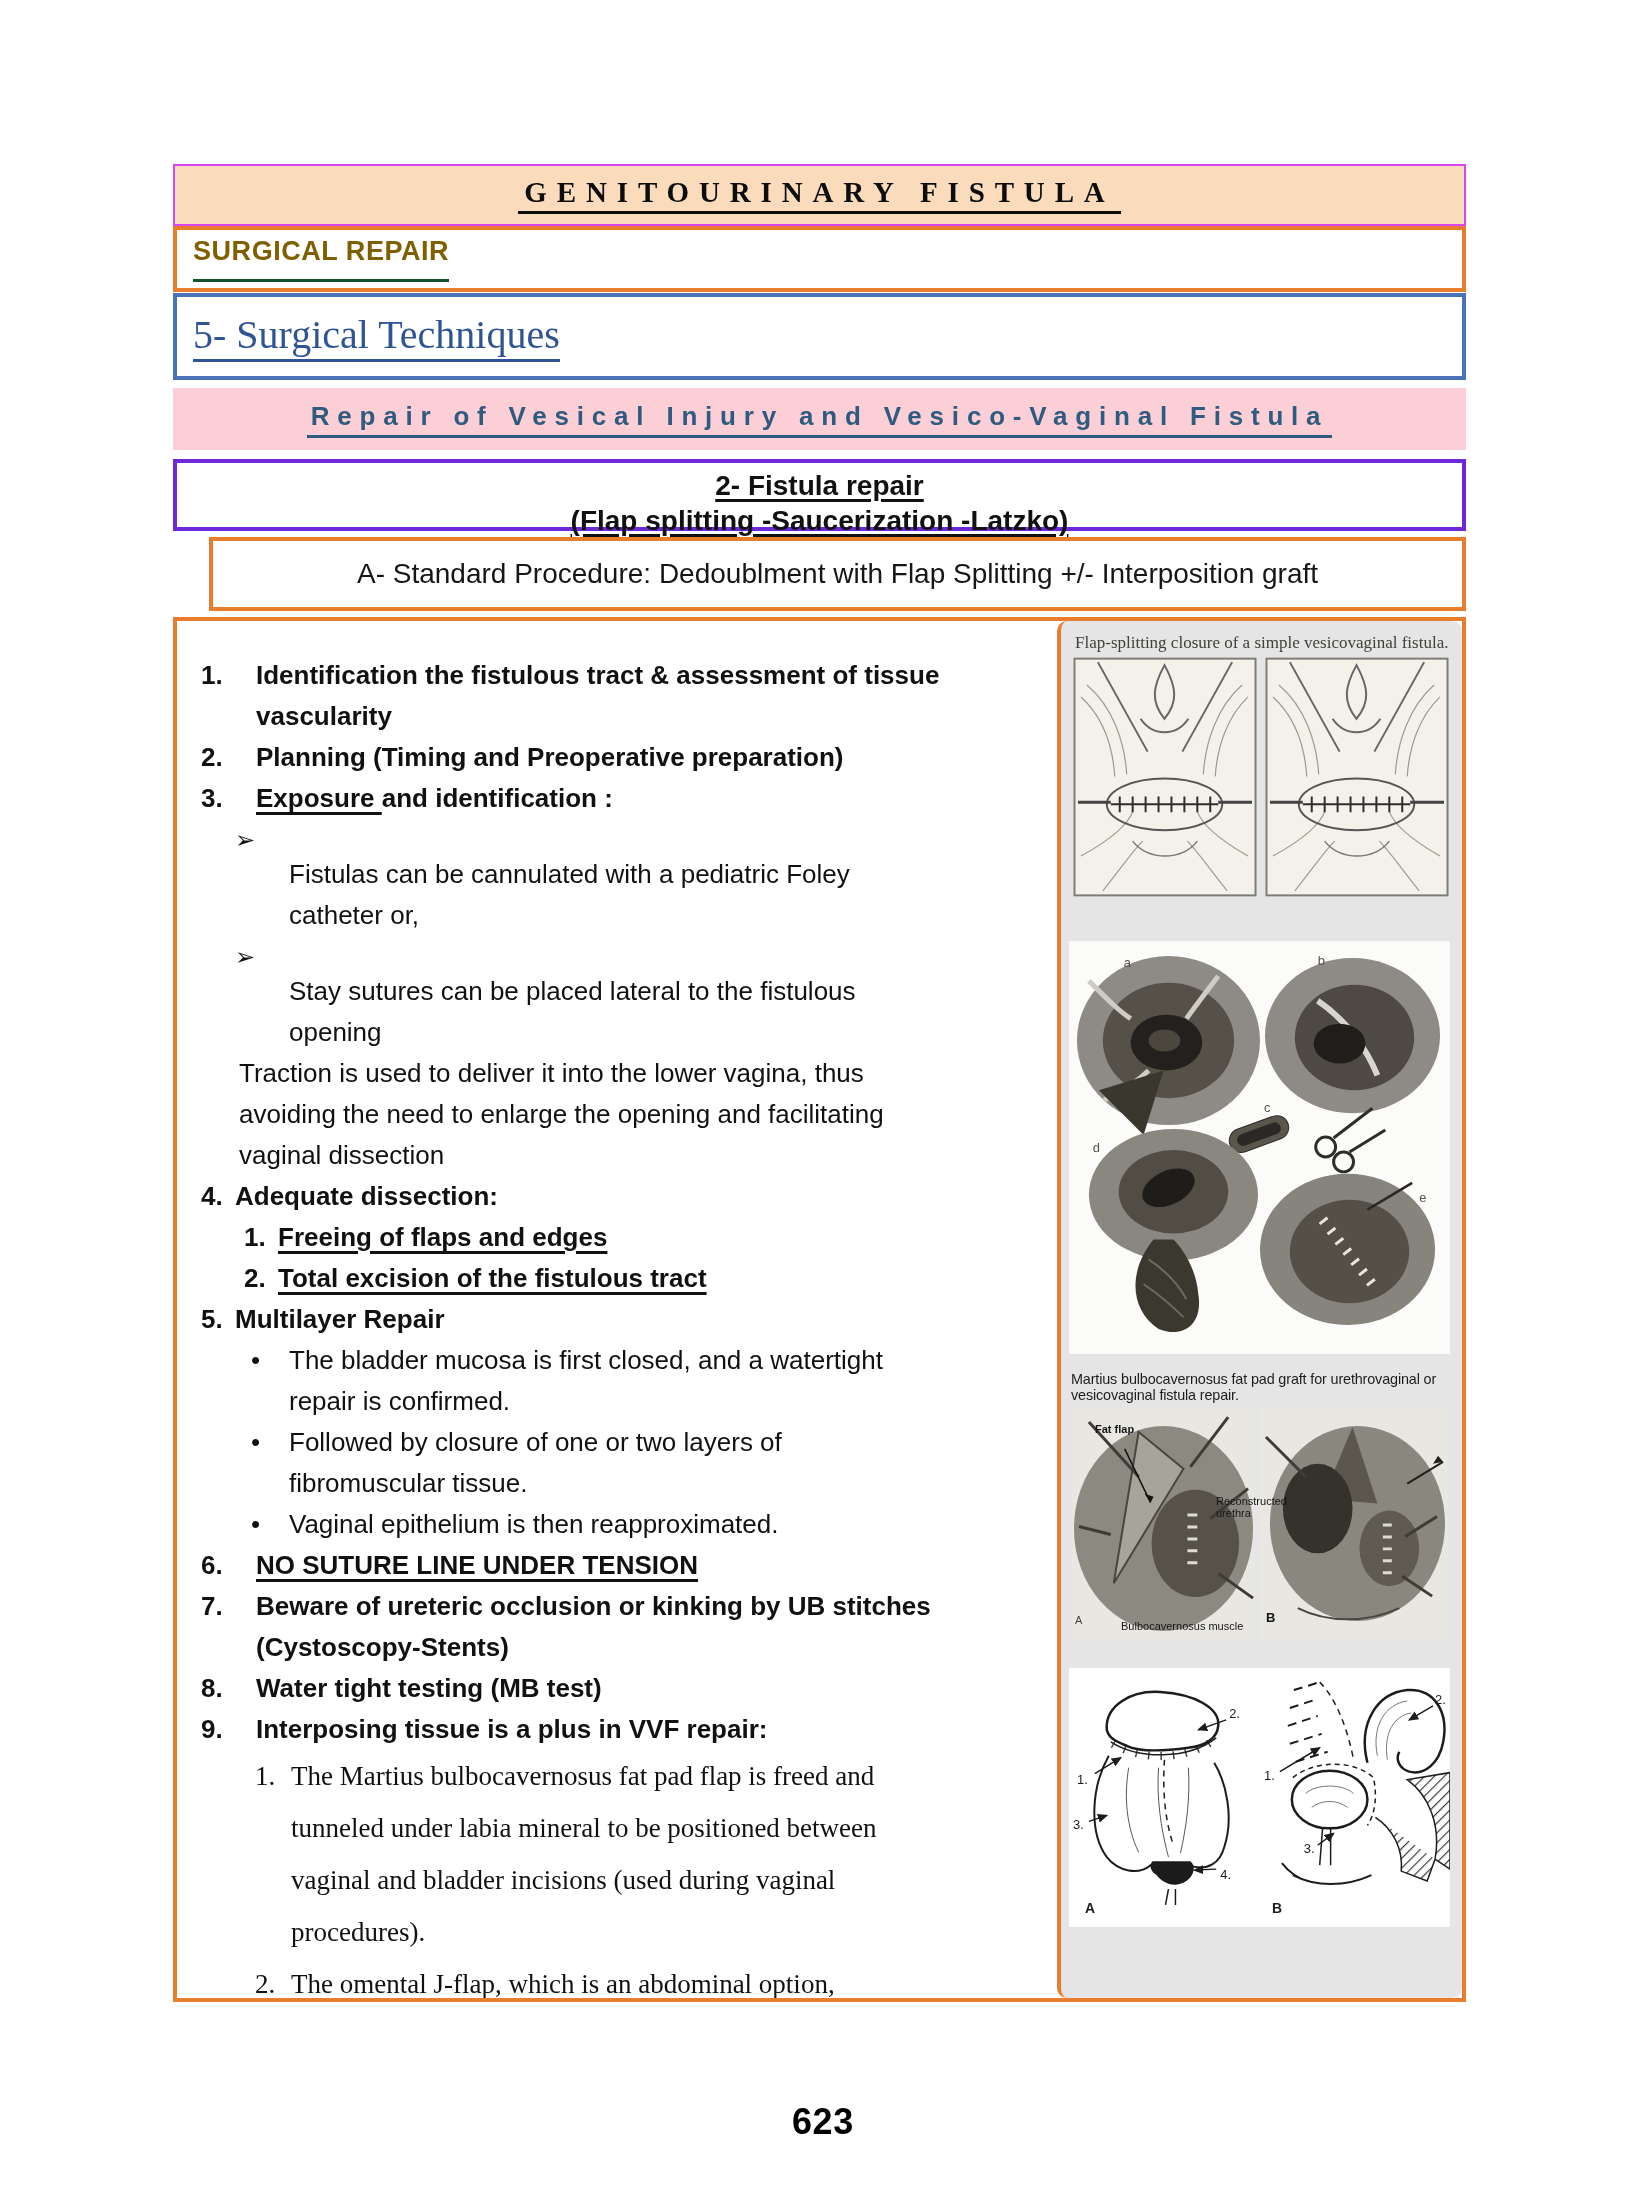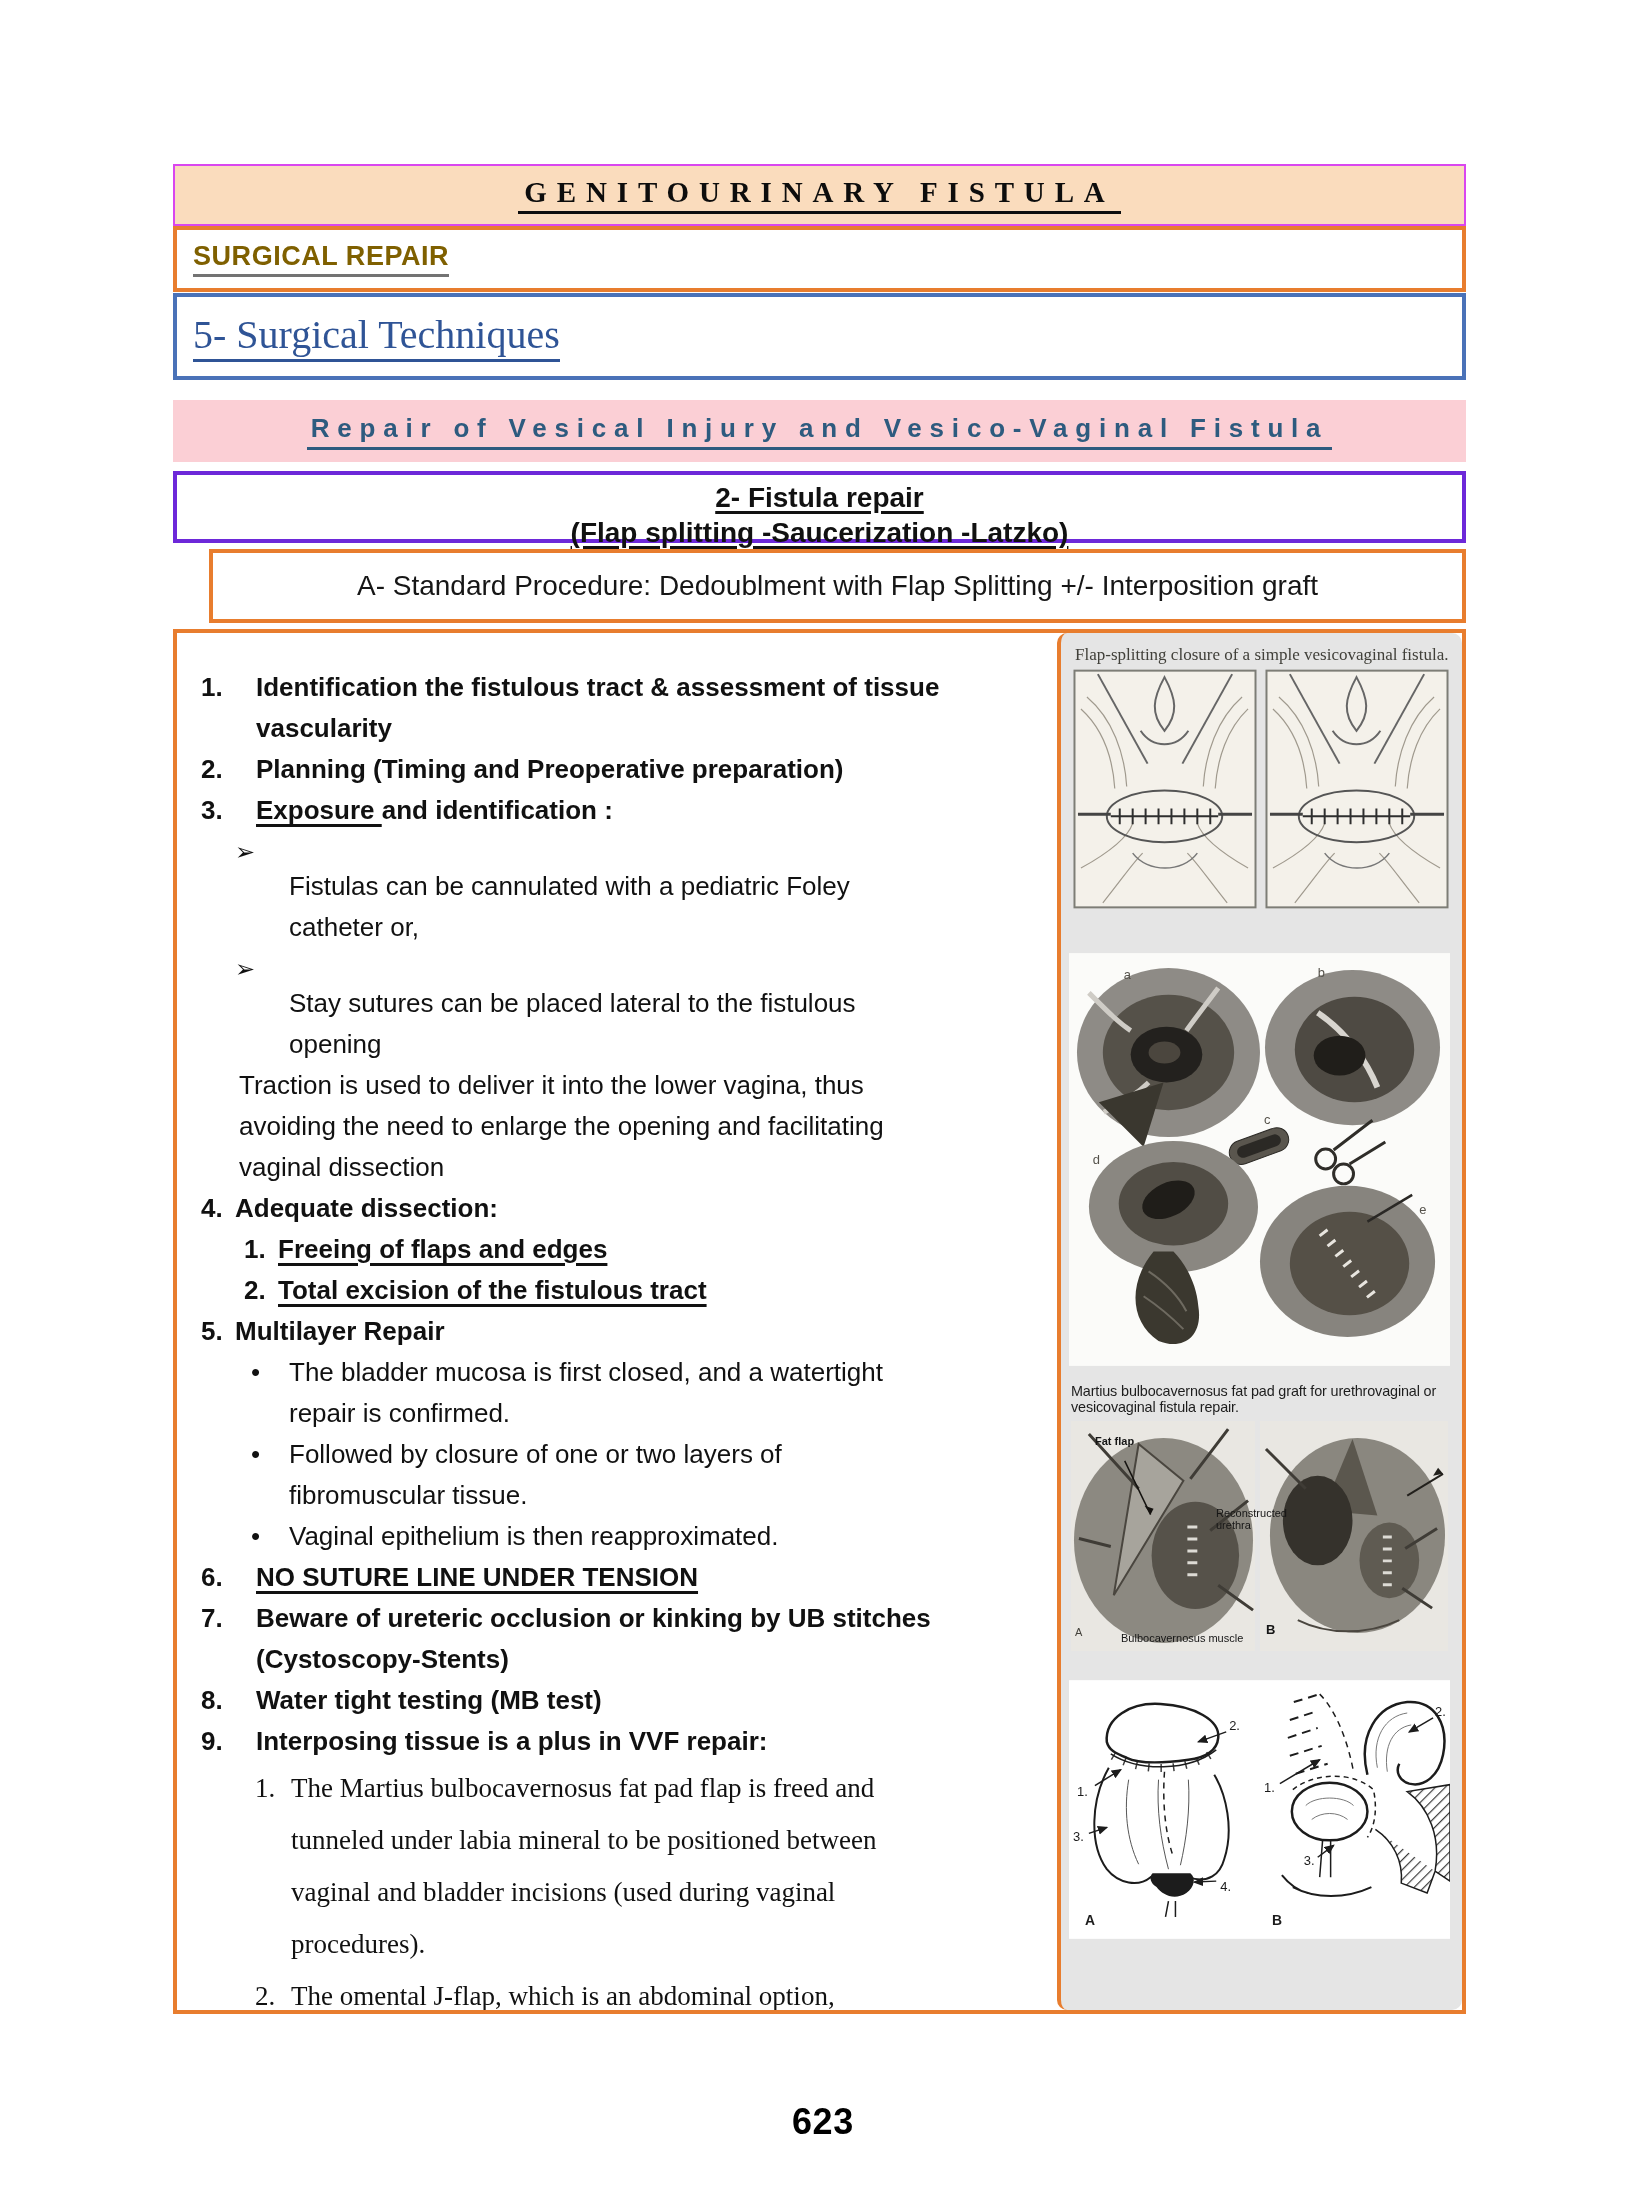--- a/index.html
+++ b/index.html
@@ -6,24 +6,24 @@
   .page{position:relative;width:1646px;height:2211px;background:#ffffff;overflow:hidden;
         font-family:"Liberation Sans",sans-serif;color:#111;}
   .doc{position:absolute;left:173px;top:164px;width:1293px;}
 
   
   .box{box-sizing:border-box;background:#fff;}
   .peach{height:62px;background:#fadcbd;border:2px solid #d946ef;display:flex;align-items:center;justify-content:center;}
   .main-title{font-family:"Liberation Serif",serif;font-weight:bold;font-size:29px;letter-spacing:.34em;
               color:#0d0d0d;border-bottom:3px solid #0d0d0d;padding:0 6px 2px 6px;}
   .sr-box{height:66px;border:4px solid #e87d2e;display:flex;align-items:center;padding-left:16px;}
-  .sr-title{font-size:27px;font-weight:bold;color:#7f6000;border-bottom:3px solid #737373;padding-bottom:2px;letter-spacing:.02em;}
+  .sr-title{font-size:27px;font-weight:bold;color:#7f6000;border-bottom:3px solid #14532d;padding-bottom:12px;letter-spacing:.02em;}
   .st-box{height:87px;border:4px solid #4a72b8;display:flex;align-items:center;padding-left:16px;margin-top:1px;}
   .st-title{font-family:"Liberation Serif",serif;font-size:40px;color:#2f5496;border-bottom:3px solid #2f5496;padding-bottom:1px;}
-  .pink{height:62px;background:#fbcfd5;margin-top:20px;display:flex;align-items:center;justify-content:center;}
+  .pink{height:62px;background:#fbcfd5;margin-top:8px;display:flex;align-items:center;justify-content:center;}
   .banner-text{font-size:26px;font-weight:bold;color:#2e5b7f;letter-spacing:.30em;
                border-bottom:3px solid #2e5b7f;padding:0 4px 3px 4px;}
   .subtitle-box{height:72px;border:4px solid #6d28d9;margin-top:9px;text-align:center;padding-top:5px;}
   .sub-line{font-size:28px;font-weight:bold;line-height:35px;}
   .sub-line span{text-decoration:underline;text-decoration-thickness:2.5px;text-underline-offset:4px;}
   .procedure-box{height:74px;border:4px solid #e87d2e;margin-top:6px;display:flex;align-items:center;justify-content:center;
                  font-size:28px;color:#161616;margin-left:36px;}
   .main-box{position:relative;height:1385px;border:4px solid #e87d2e;margin-top:6px;overflow:hidden;}
 
   

